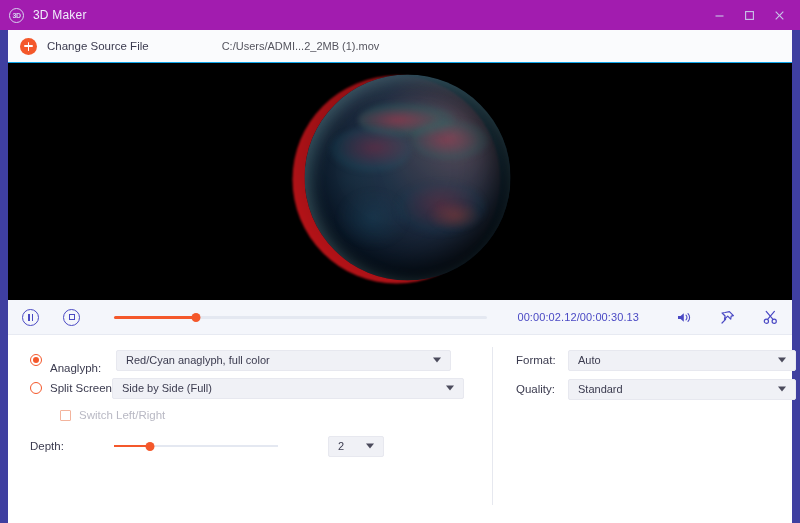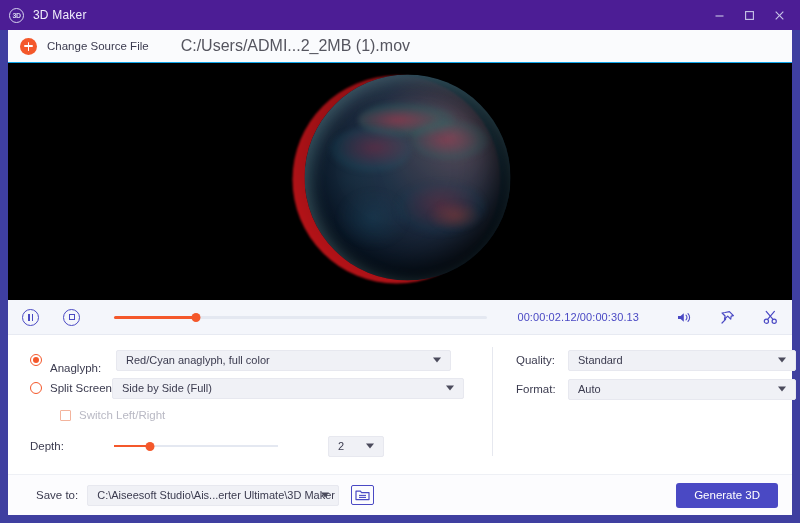--- a/index.html
+++ b/index.html
@@ -14,21 +14,21 @@
     width: 800px; height: 523px;
     background: #3f3fa0;
     display: flex; flex-direction: column;
   }
 
   
   #titlebar {
     height: 30px; flex: 0 0 30px;
     display: flex; align-items: center;
     padding: 0 6px 0 9px;
-    background: #4c1d95;
+    background: #a21caf;
     color: #eceafb;
   }
   #app-icon {
     width: 15px; height: 15px; border-radius: 50%;
     border: 1.3px solid #d7d5ef;
     display: flex; align-items: center; justify-content: center;
     font-size: 7px; font-weight: bold; color: #d7d5ef;
     letter-spacing: -0.4px;
     flex: 0 0 auto;
   }
@@ -65,21 +65,21 @@
   }
   #plus-icon::after {
     content: ""; position: absolute;
     width: 1.8px; height: 9px; background: #fff; border-radius: 1px;
   }
   #plus-wrap { position: relative; display:flex; align-items:center; justify-content:center; }
   #change-source-label {
     margin-left: 10px; font-size: 11.5px; color: #3b3b4f;
   }
   #file-path {
-    margin-left: 32px; font-size: 16px; color: #55555f;
+    margin-left: 73px; font-size: 11px; color: #55555f;
     white-space: nowrap;
   }
   #file-meta {
     margin-left: 26px; font-size: 11px; color: #55555f;
     white-space: nowrap;
   }
 
   
   #preview {
     flex: 0 0 237px; height: 237px;
@@ -424,46 +424,30 @@
           <span>2</span>
           <span class="caret"></span>
         </div>
       </div>
     </div>
 
     <div id="panel-divider"></div>
 
     <div id="settings-right">
       <div class="r-row">
+        <span class="r-label">Format:</span>
+        <div class="select r-select">
+          <span>Auto</span>
+          <span class="caret"></span>
+        </div>
+      </div>
+      <div class="r-row">
         <span class="r-label">Quality:</span>
         <div class="select r-select">
           <span>Standard</span>
           <span class="caret"></span>
         </div>
       </div>
-      <div class="r-row">
-        <span class="r-label">Format:</span>
-        <div class="select r-select">
-          <span>Auto</span>
-          <span class="caret"></span>
-        </div>
-      </div>
     </div>
   </div>
 
-  <div id="bottombar">
-    <span id="saveto-label">Save to:</span>
-    <div class="select" id="saveto-select">
-      <span>C:\Aiseesoft Studio\Ais...erter Ultimate\3D Maker</span>
-      <span class="caret"></span>
-    </div>
-    <div id="folder-btn">
-      <svg width="15" height="12" viewBox="0 0 15 12">
-        <path d="M1 2.2h4.4l1.2 1.4H14V10.6H1z" fill="none" stroke="currentColor" stroke-width="1.2" stroke-linejoin="round"></path>
-        <line x1="4" y1="6.4" x2="11" y2="6.4" stroke="currentColor" stroke-width="1.1"></line>
-        <line x1="4" y1="8.4" x2="11" y2="8.4" stroke="currentColor" stroke-width="1.1"></line>
-      </svg>
-    </div>
-    <div class="bottom-spacer"></div>
-    <button id="generate-btn">Generate 3D</button>
-  </div>
 
 </div>
 
 </body></html>

